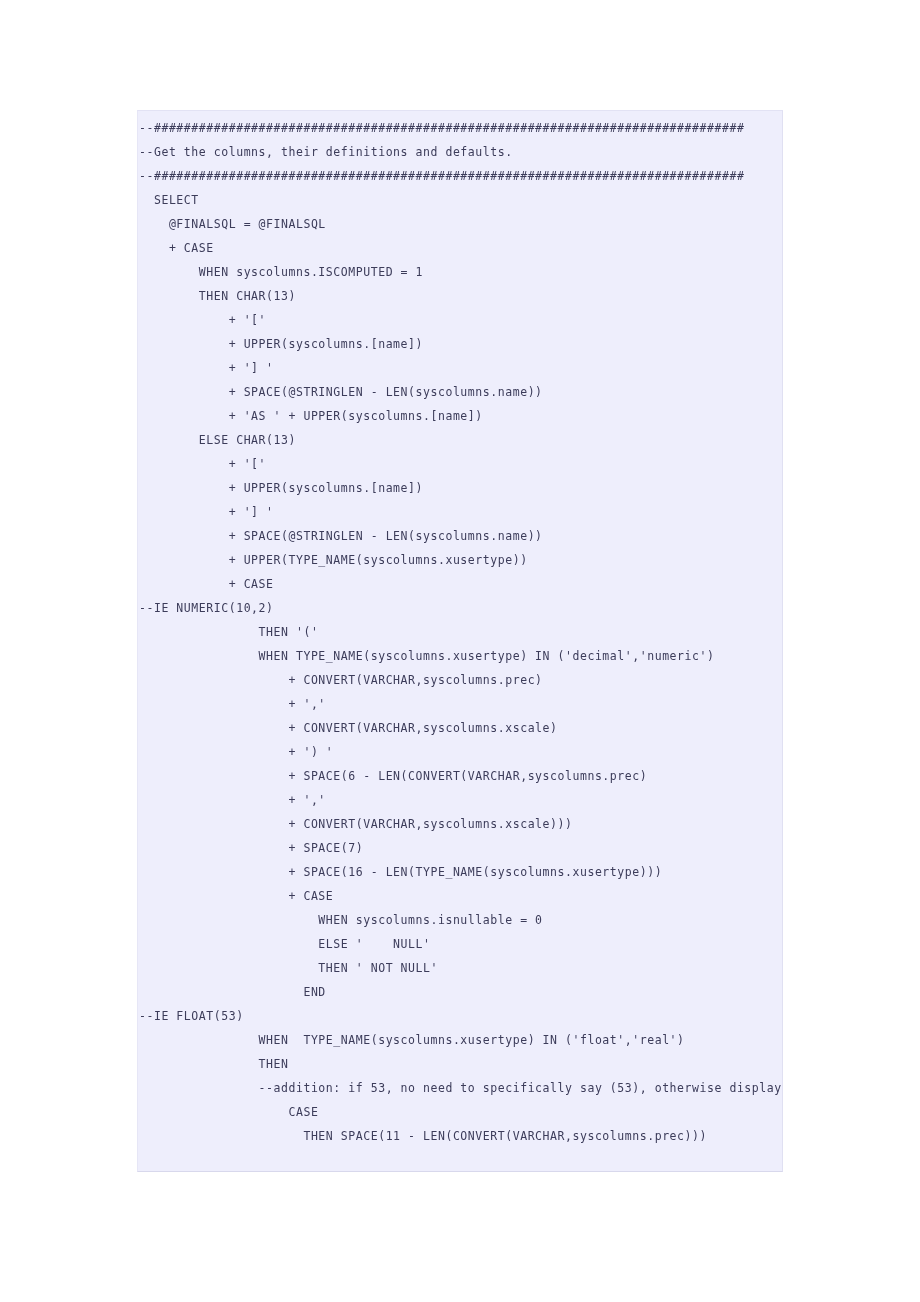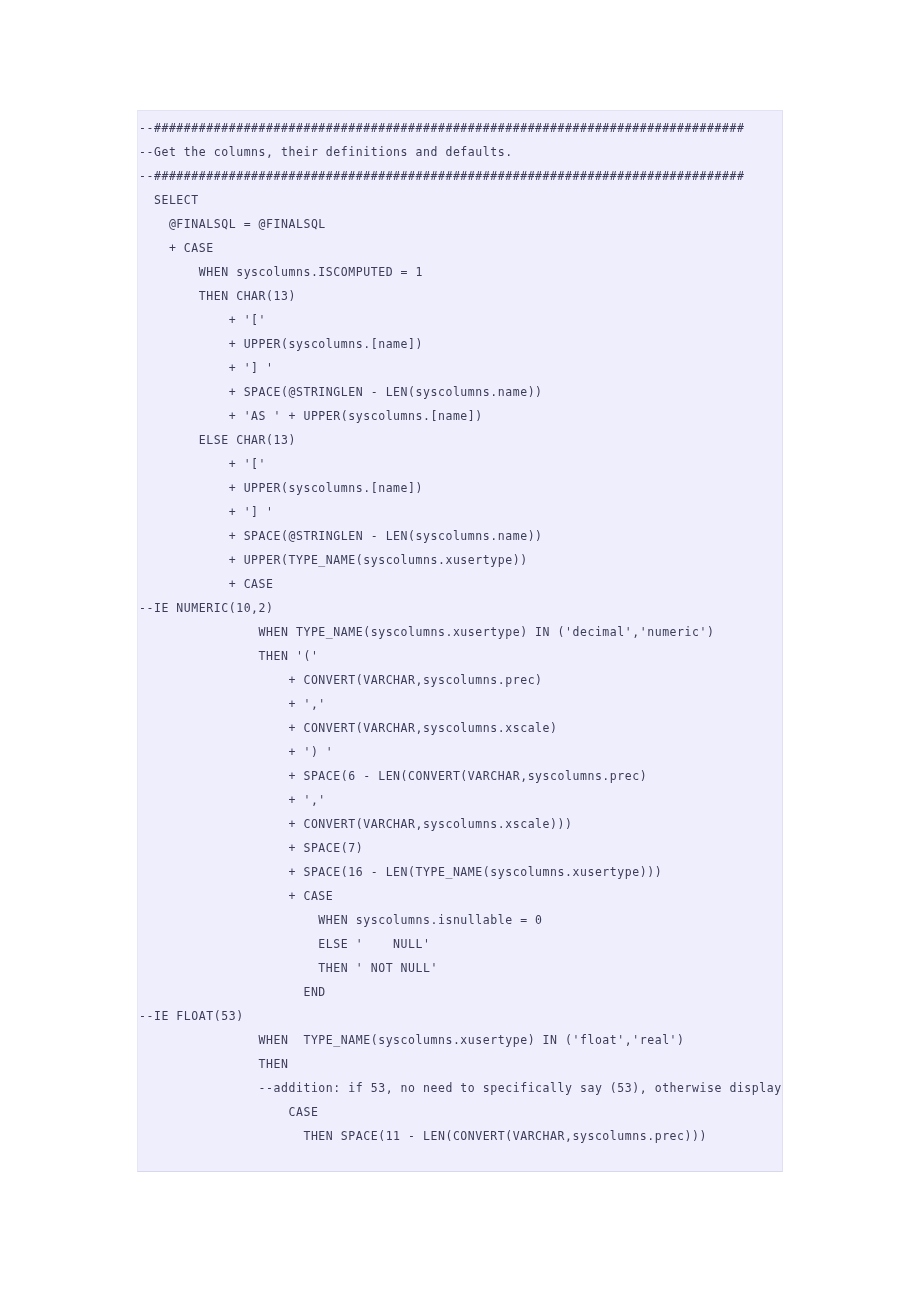--- a/index.html
+++ b/index.html
@@ -74,22 +74,22 @@
         <div class="code-line" style="color: rgb(60, 60, 90);">            + SPACE(@STRINGLEN - LEN(syscolumns.name))</div>
         <div class="code-line" style="color: rgb(60, 60, 90);">            + 'AS ' + UPPER(syscolumns.[name])</div>
         <div class="code-line" style="color: rgb(60, 60, 90);">        ELSE CHAR(13)</div>
         <div class="code-line" style="color: rgb(60, 60, 90);">            + '['</div>
         <div class="code-line" style="color: rgb(60, 60, 90);">            + UPPER(syscolumns.[name])</div>
         <div class="code-line" style="color: rgb(60, 60, 90);">            + '] '</div>
         <div class="code-line" style="color: rgb(60, 60, 90);">            + SPACE(@STRINGLEN - LEN(syscolumns.name))</div>
         <div class="code-line" style="color: rgb(60, 60, 90);">            + UPPER(TYPE_NAME(syscolumns.xusertype))</div>
         <div class="code-line" style="color: rgb(60, 60, 90);">            + CASE</div>
         <div class="code-line" style="color: rgb(60, 60, 90);">--IE NUMERIC(10,2)</div>
+        <div class="code-line" style="color: rgb(60, 60, 90);">                THEN '('</div>
         <div class="code-line" style="color: rgb(60, 60, 90);">                WHEN TYPE_NAME(syscolumns.xusertype) IN ('decimal','numeric')</div>
-        <div class="code-line" style="color: rgb(60, 60, 90);">                THEN '('</div>
         <div class="code-line" style="color: rgb(60, 60, 90);">                    + CONVERT(VARCHAR,syscolumns.prec)</div>
         <div class="code-line" style="color: rgb(60, 60, 90);">                    + ','</div>
         <div class="code-line" style="color: rgb(60, 60, 90);">                    + CONVERT(VARCHAR,syscolumns.xscale)</div>
         <div class="code-line" style="color: rgb(60, 60, 90);">                    + ') '</div>
         <div class="code-line" style="color: rgb(60, 60, 90);">                    + SPACE(6 - LEN(CONVERT(VARCHAR,syscolumns.prec)</div>
         <div class="code-line" style="color: rgb(60, 60, 90);">                    + ','</div>
         <div class="code-line" style="color: rgb(60, 60, 90);">                    + CONVERT(VARCHAR,syscolumns.xscale)))</div>
         <div class="code-line" style="color: rgb(60, 60, 90);">                    + SPACE(7)</div>
         <div class="code-line" style="color: rgb(60, 60, 90);">                    + SPACE(16 - LEN(TYPE_NAME(syscolumns.xusertype)))</div>
         <div class="code-line" style="color: rgb(60, 60, 90);">                    + CASE</div>

